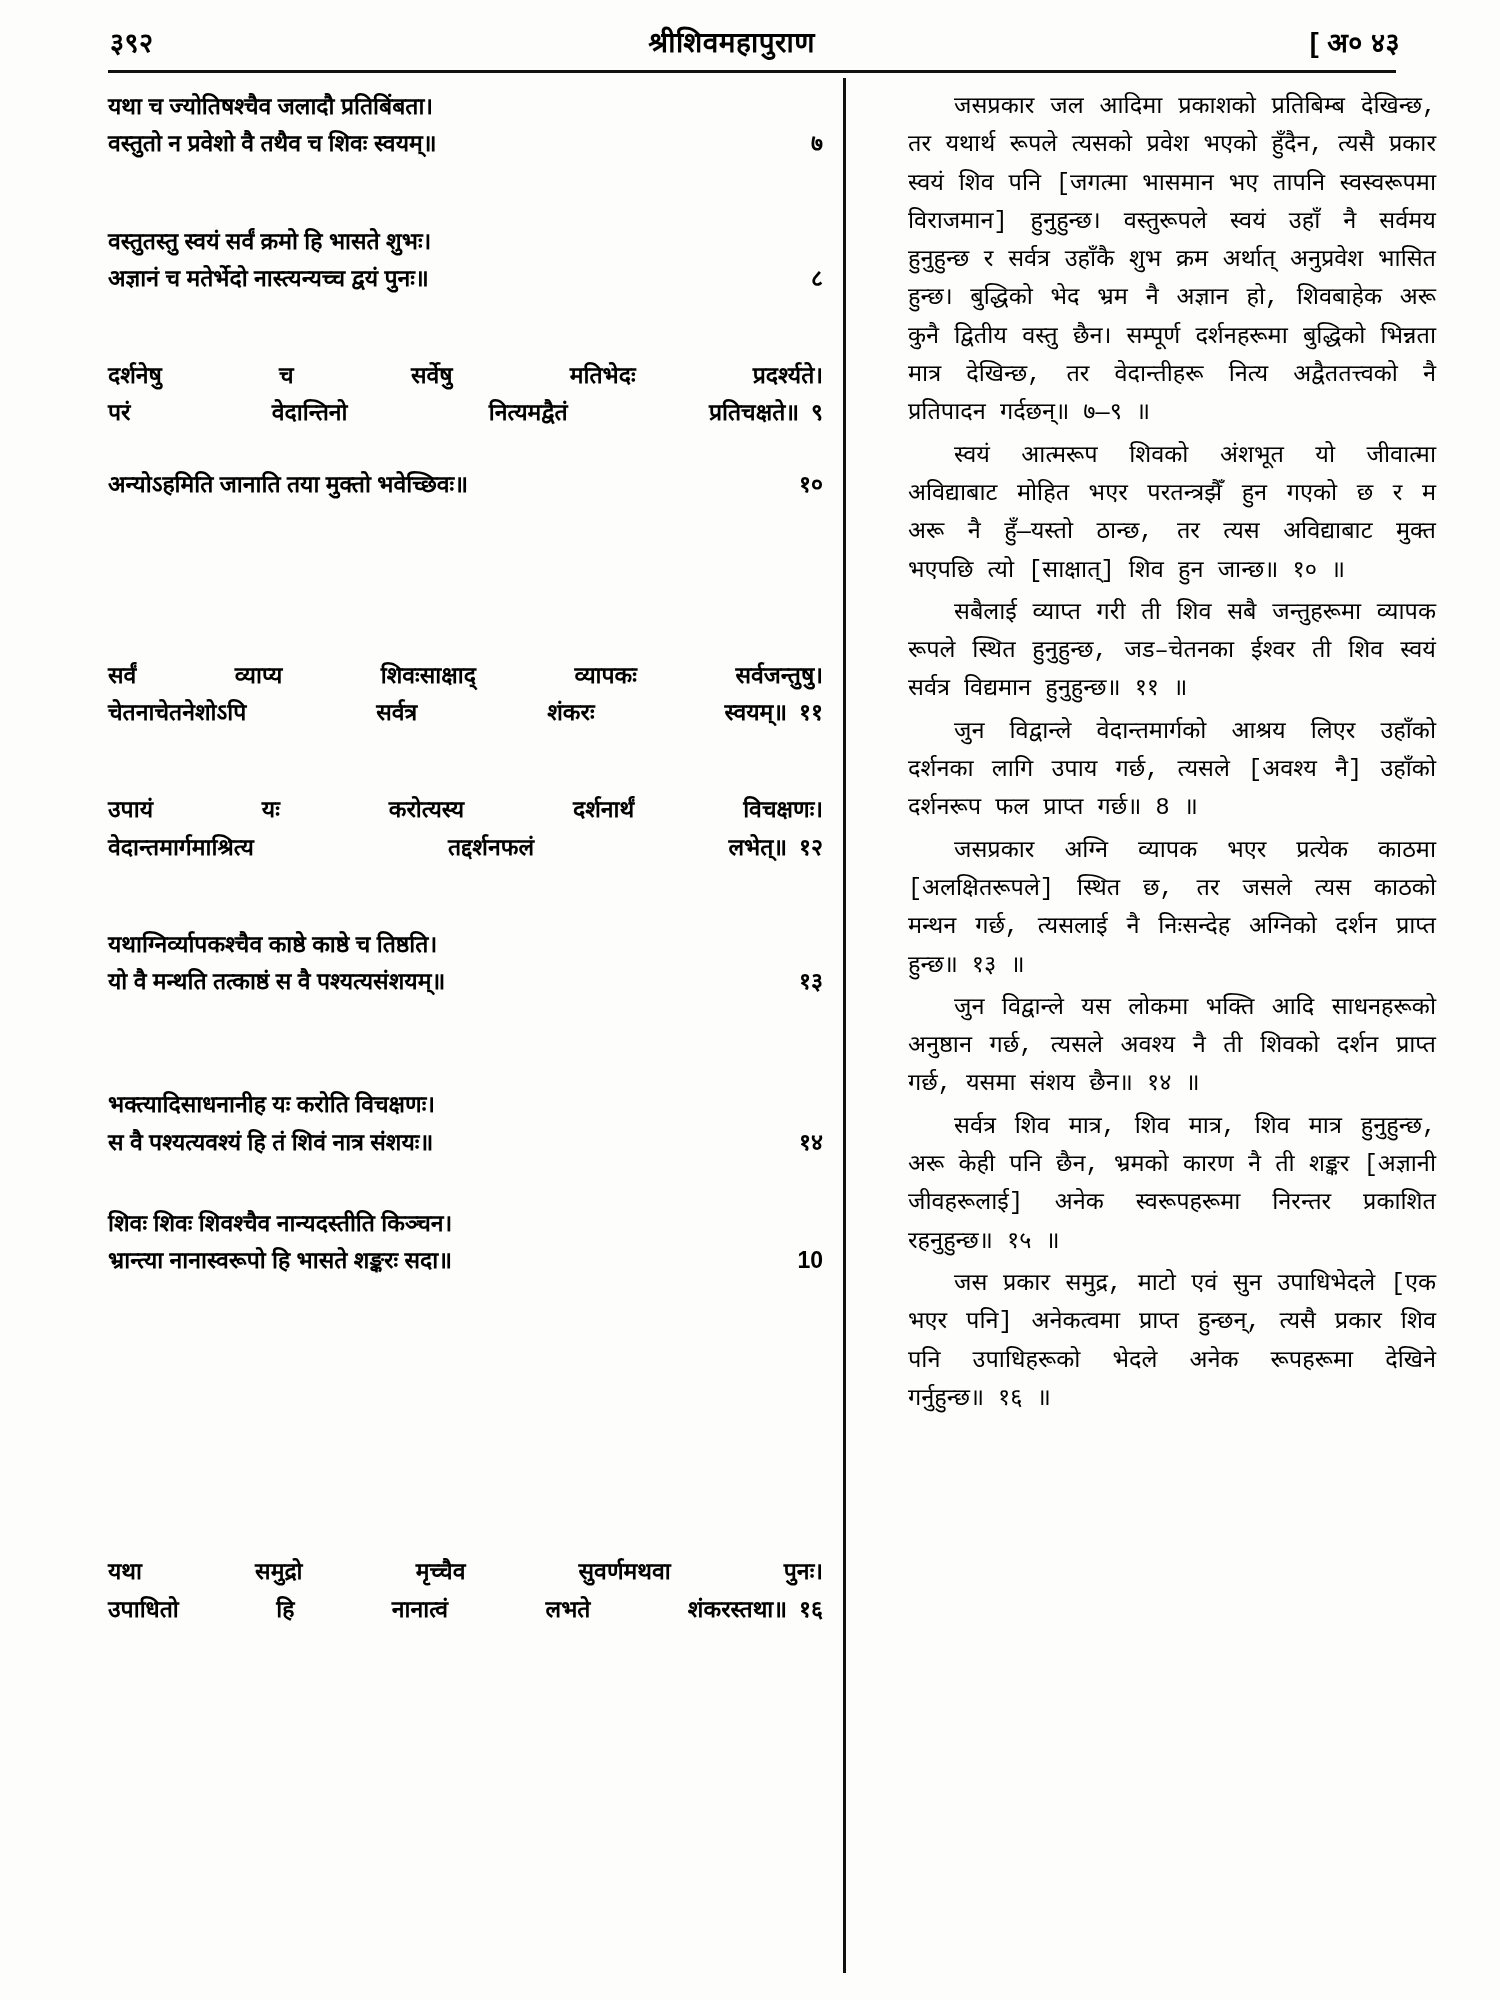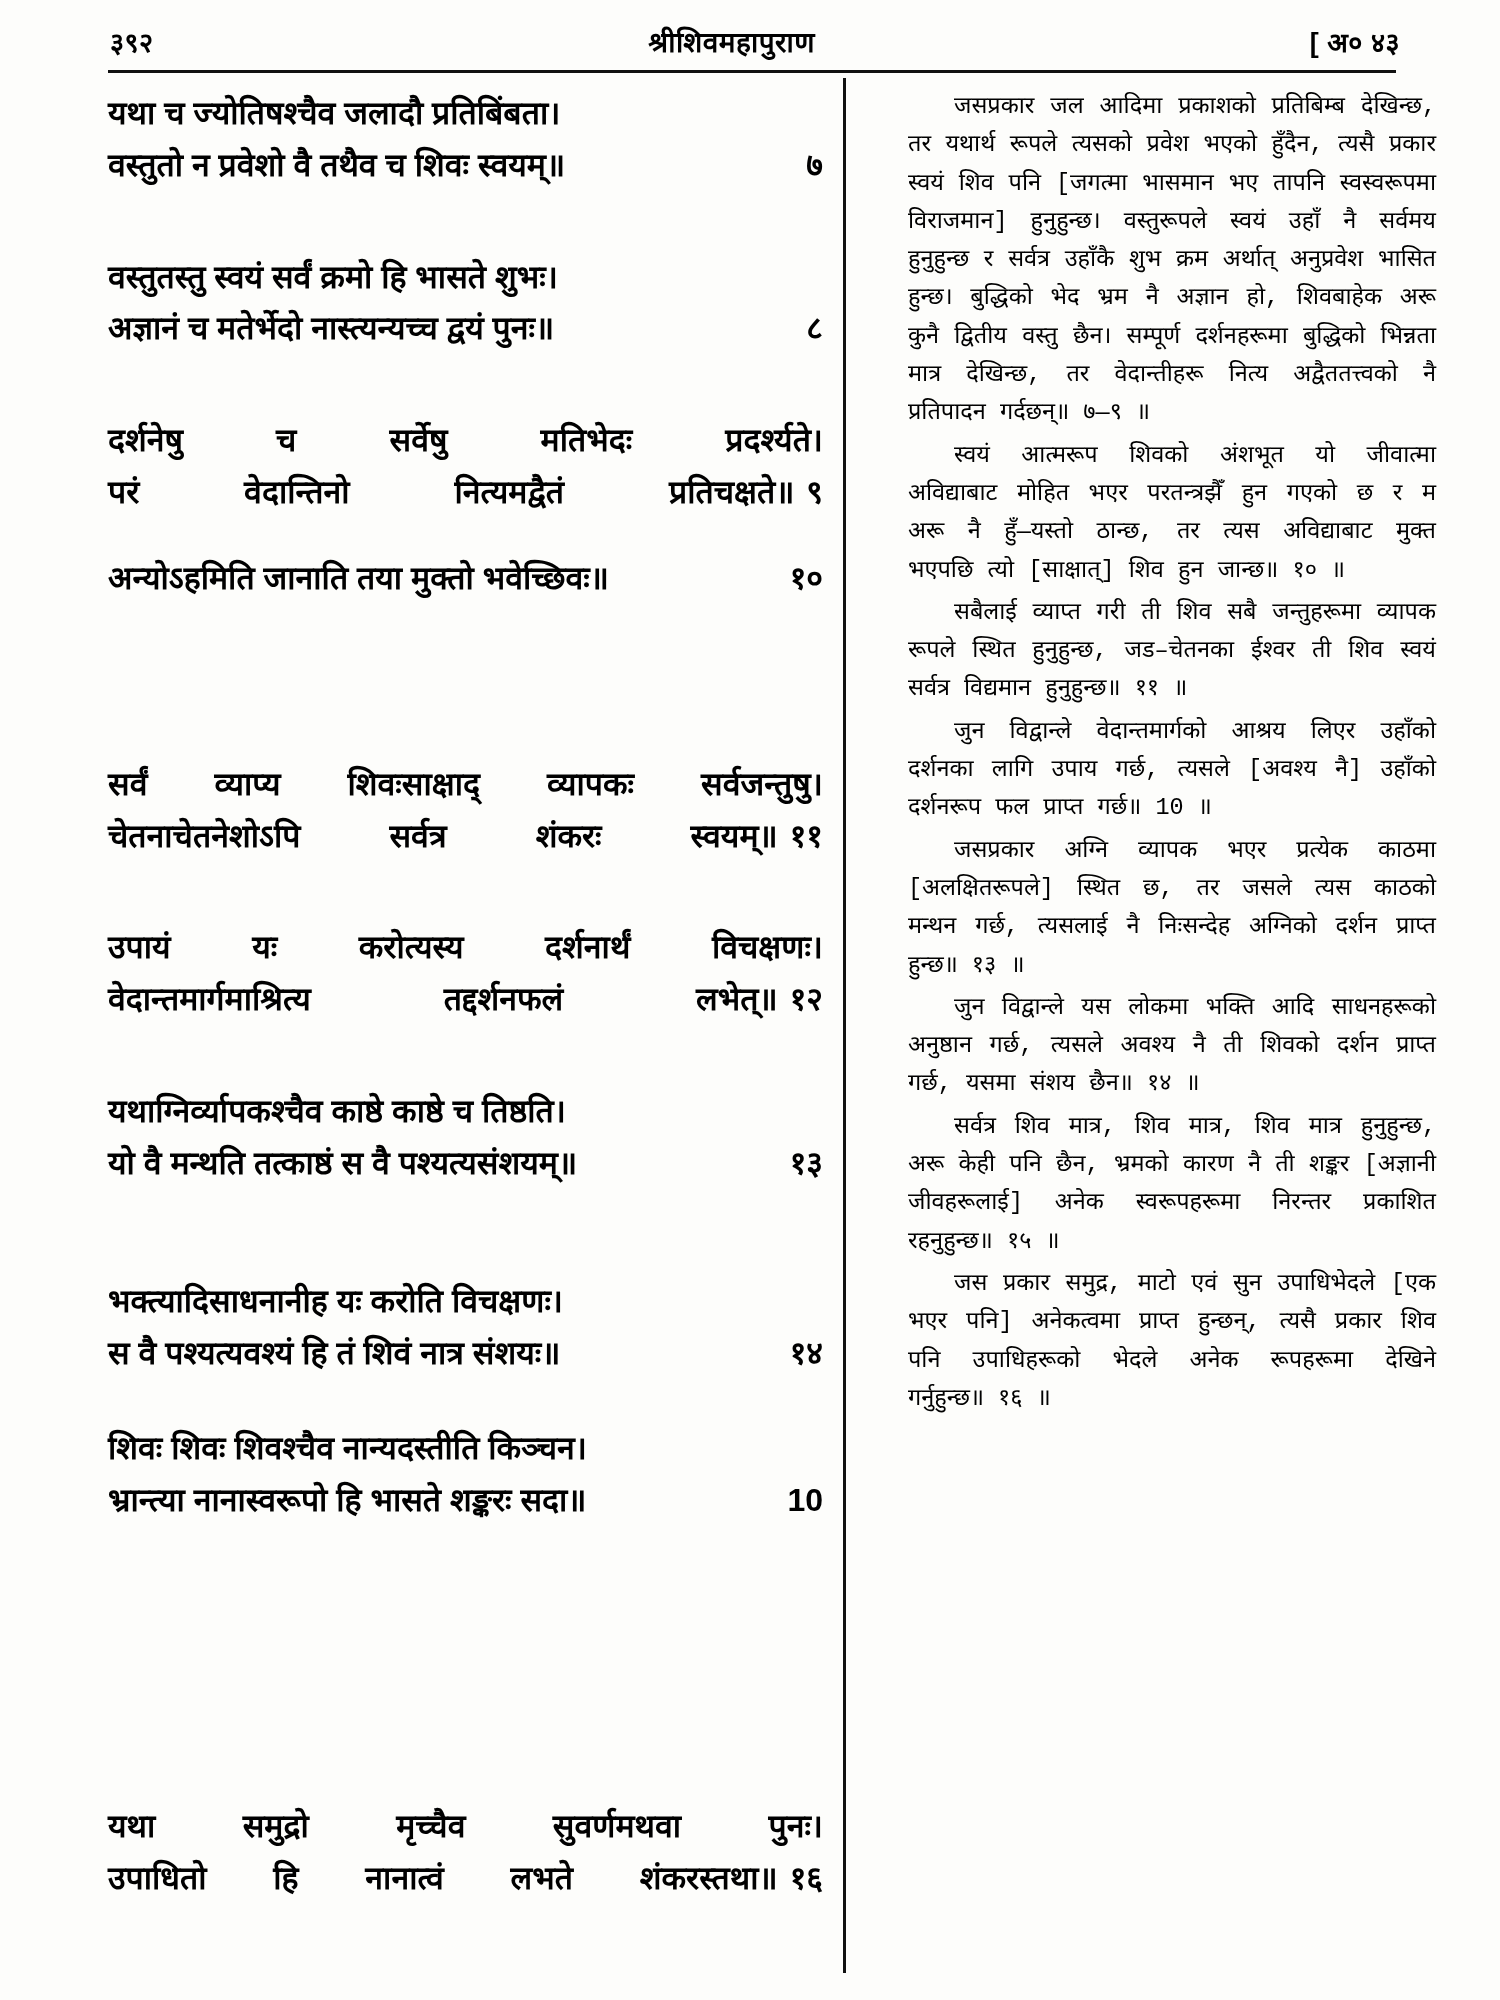--- a/index.html
+++ b/index.html
@@ -83,21 +83,21 @@
     position: absolute;
     left: 800px;
     top: 10px;
     width: 528px;
     font-family: Liberation Mono, monospace;
   }
   
   .verse {
     margin-bottom: 34px;
     font-weight: 700;
-    font-size: 32px;
+    font-size: 23px;
     line-height: 1.62;
   }
   .verse .line {
     display: flex;
     align-items: baseline;
     white-space: nowrap;
   }
   .verse .line .text {
     flex: 1 1 auto;
   }
@@ -258,21 +258,21 @@
             <span class="num">१६</span>
           </div>
       </div>
 
     </div>
 
     <div class="col-right">
       <p class="para">जसप्रकार जल आदिमा प्रकाशको प्रतिबिम्ब देखिन्छ, तर यथार्थ रूपले त्यसको प्रवेश भएको हुँदैन, त्यसै प्रकार स्वयं शिव पनि [जगत्मा भासमान भए तापनि स्वस्वरूपमा विराजमान] हुनुहुन्छ। वस्तुरूपले स्वयं उहाँ नै सर्वमय हुनुहुन्छ र सर्वत्र उहाँकै शुभ क्रम अर्थात् अनुप्रवेश भासित हुन्छ। बुद्धिको भेद भ्रम नै अज्ञान हो, शिवबाहेक अरू कुनै द्वितीय वस्तु छैन। सम्पूर्ण दर्शनहरूमा बुद्धिको भिन्नता मात्र देखिन्छ, तर वेदान्तीहरू नित्य अद्वैततत्त्वको नै प्रतिपादन गर्दछन्॥ ७—९ ॥</p>
       <p class="para">स्वयं आत्मरूप शिवको अंशभूत यो जीवात्मा अविद्याबाट मोहित भएर परतन्त्रझैँ हुन गएको छ र म अरू नै हुँ—यस्तो ठान्छ, तर त्यस अविद्याबाट मुक्त भएपछि त्यो [साक्षात्] शिव हुन जान्छ॥ १० ॥</p>
       <p class="para">सबैलाई व्याप्त गरी ती शिव सबै जन्तुहरूमा व्यापक रूपले स्थित हुनुहुन्छ, जड–चेतनका ईश्वर ती शिव स्वयं सर्वत्र विद्यमान हुनुहुन्छ॥ ११ ॥</p>
-      <p class="para">जुन विद्वान्ले वेदान्तमार्गको आश्रय लिएर उहाँको दर्शनका लागि उपाय गर्छ, त्यसले [अवश्य नै] उहाँको दर्शनरूप फल प्राप्त गर्छ॥ 10 ॥</p>
+      <p class="para">जुन विद्वान्ले वेदान्तमार्गको आश्रय लिएर उहाँको दर्शनका लागि उपाय गर्छ, त्यसले [अवश्य नै] उहाँको दर्शनरूप फल प्राप्त गर्छ॥ 8 ॥</p>
       <p class="para">जसप्रकार अग्नि व्यापक भएर प्रत्येक काठमा [अलक्षितरूपले] स्थित छ, तर जसले त्यस काठको मन्थन गर्छ, त्यसलाई नै निःसन्देह अग्निको दर्शन प्राप्त हुन्छ॥ १३ ॥</p>
       <p class="para">जुन विद्वान्ले यस लोकमा भक्ति आदि साधनहरूको अनुष्ठान गर्छ, त्यसले अवश्य नै ती शिवको दर्शन प्राप्त गर्छ, यसमा संशय छैन॥ १४ ॥</p>
       <p class="para">सर्वत्र शिव मात्र, शिव मात्र, शिव मात्र हुनुहुन्छ, अरू केही पनि छैन, भ्रमको कारण नै ती शङ्कर [अज्ञानी जीवहरूलाई] अनेक स्वरूपहरूमा निरन्तर प्रकाशित रहनुहुन्छ॥ १५ ॥</p>
       <p class="para">जस प्रकार समुद्र, माटो एवं सुन उपाधिभेदले [एक भएर पनि] अनेकत्वमा प्राप्त हुन्छन्, त्यसै प्रकार शिव पनि उपाधिहरूको भेदले अनेक रूपहरूमा देखिने गर्नुहुन्छ॥ १६ ॥</p>
     </div>
 
   </div>
 </div>
 
 </body></html>

